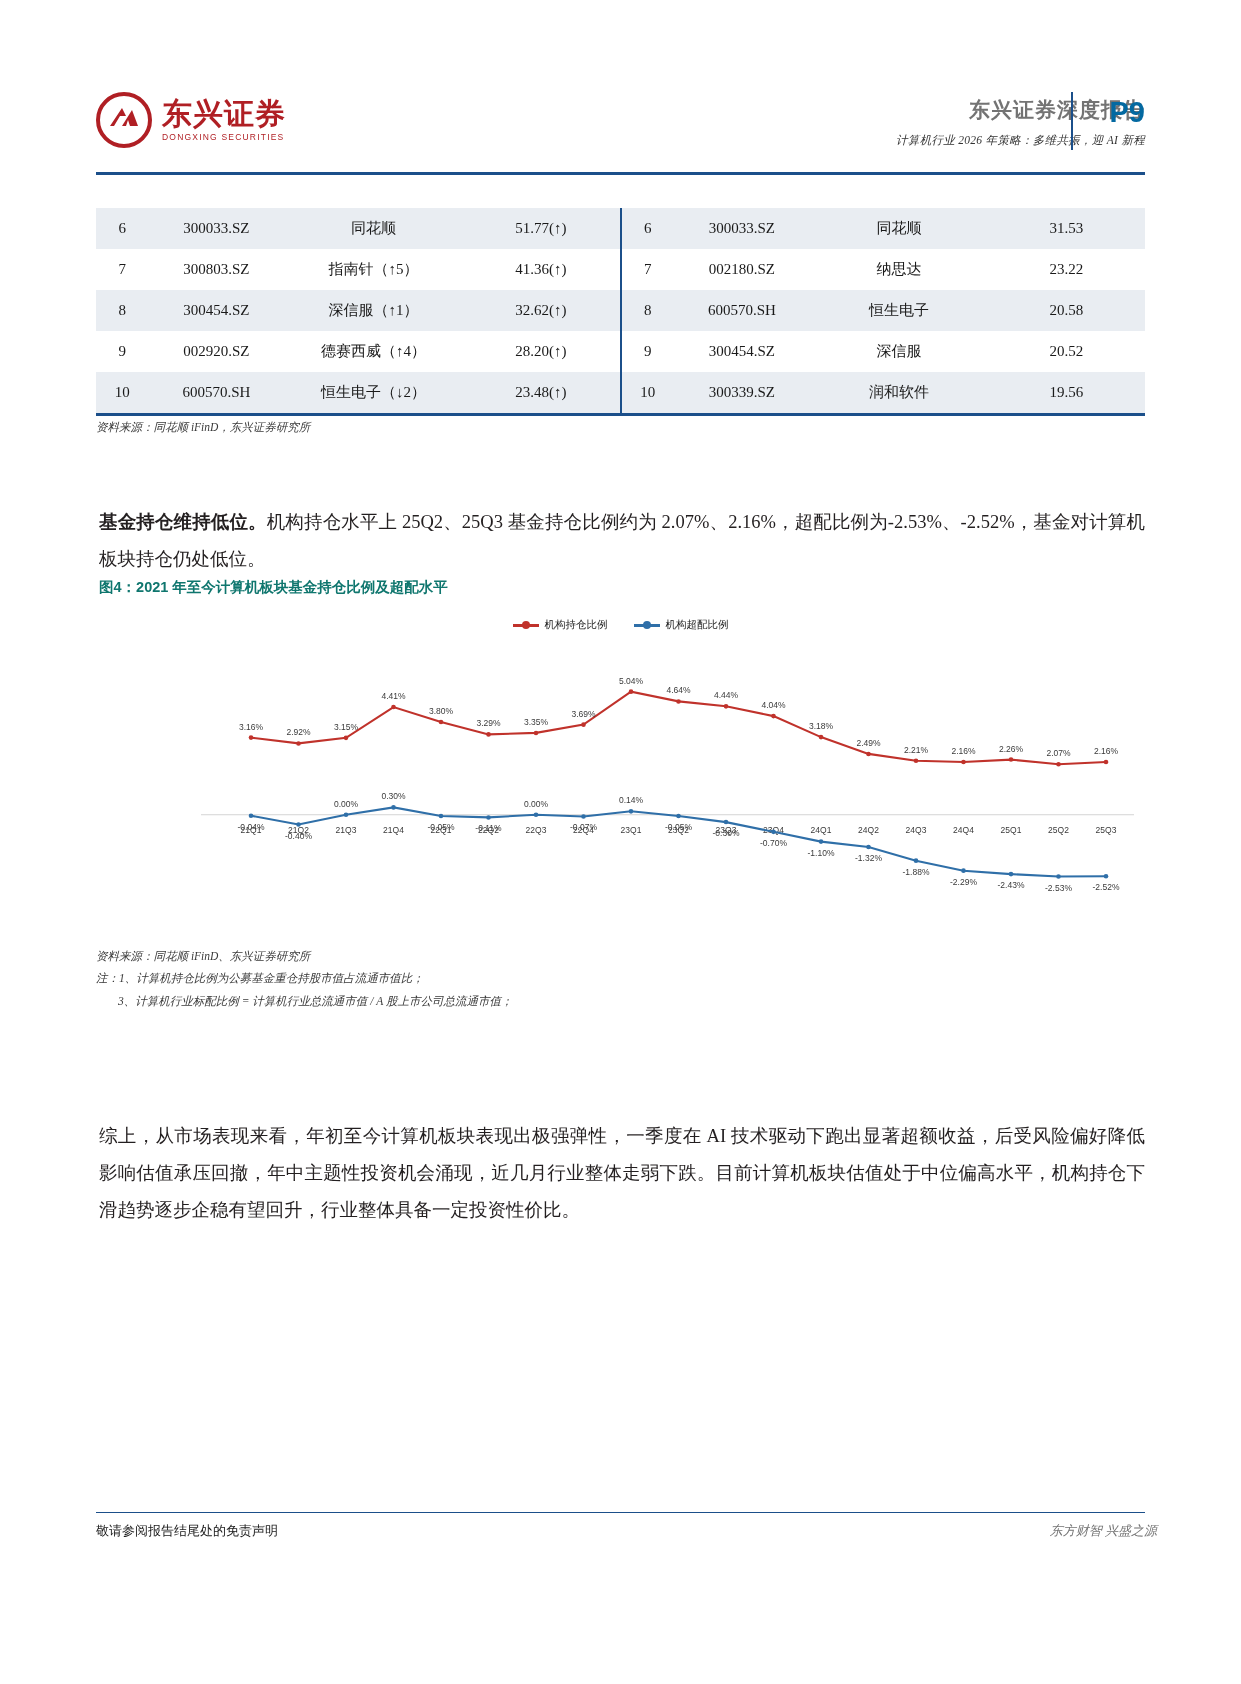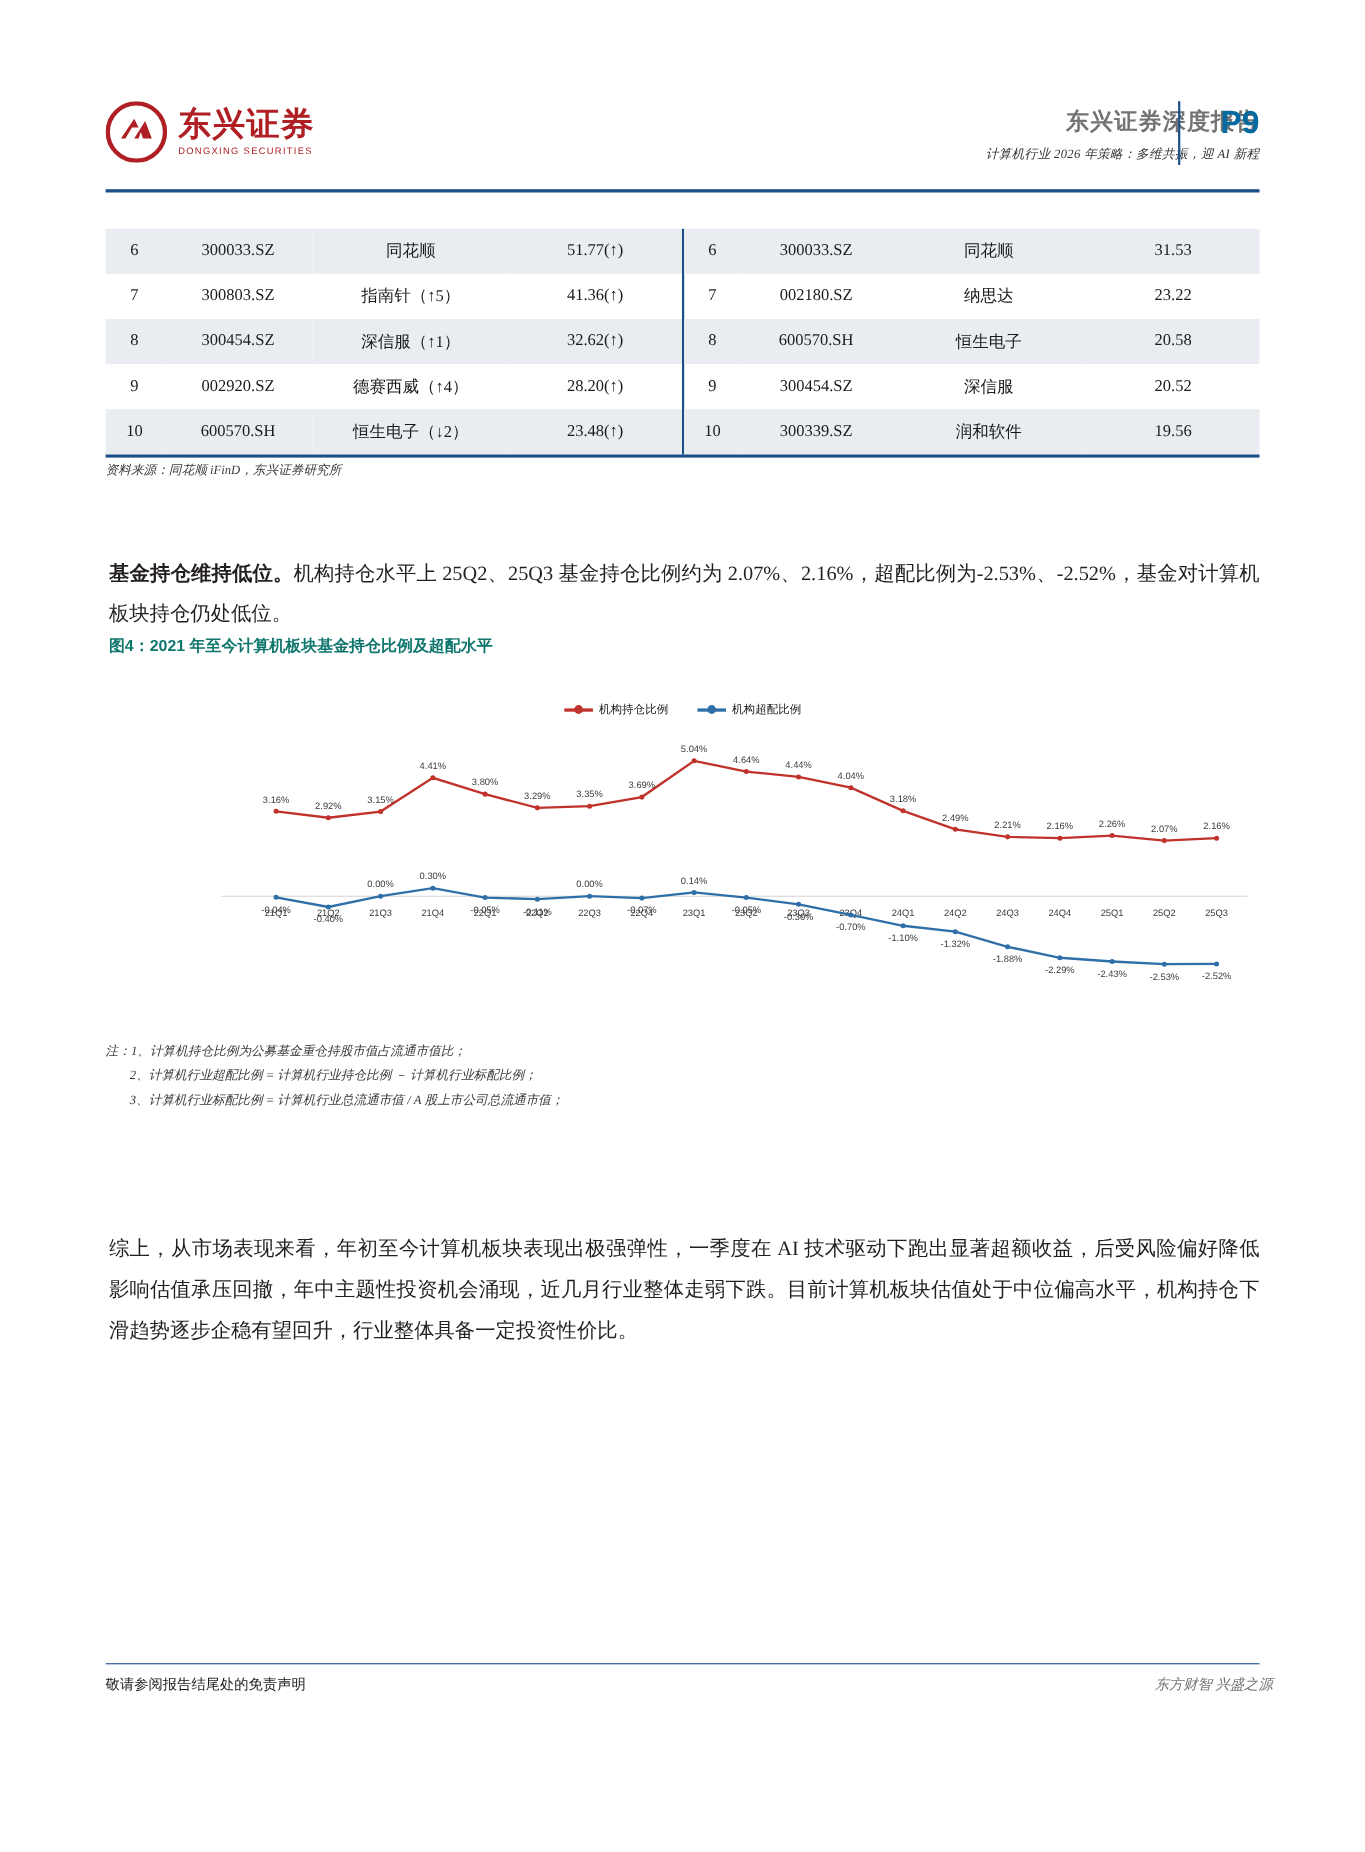--- a/index.html
+++ b/index.html
@@ -65,21 +65,21 @@
 
   .fig-title {
     position:absolute; left:99px; top:578px;
     font-family:"Liberation Sans", sans-serif; font-weight:bold;
     font-size:14.5px; color:#0f766e;
   }
 
   
   .chart-area { position:absolute; left:96px; top:610px; width:1049px; height:330px; }
   .legend { position:absolute; left:0; top:8px; width:1049px; display:flex; justify-content:center; gap:26px; }
-  .legend-item { display:flex; align-items:center; gap:6px; font-family:"Liberation Sans", sans-serif; font-size:10.5px; color:#1a1a1a;margin-top:20px; }
+  .legend-item { display:flex; align-items:center; gap:6px; font-family:"Liberation Sans", sans-serif; font-size:10.5px; color:#1a1a1a; }
   .legend-swatch { width:26px; height:3px; position:relative; }
   .legend-swatch::after {
     content:""; position:absolute; left:9px; top:-2.5px; width:8px; height:8px; border-radius:50%;
     background:inherit;
   }
   svg.plot { position:absolute; left:0; top:28px; }
   .chart-note {
     position:absolute; left:96px; top:945px;
     font-family:"Liberation Serif", serif; font-style:italic; font-size:11.5px; color:#3a3a3a;
     line-height:1.95;
@@ -325,22 +325,22 @@
         <circle cx="915" cy="236.08139534883722" r="2.3" fill="#2f6fa8"></circle>
         <text x="915" y="250.08139534883722" text-anchor="middle" font-family="&quot;Liberation Sans&quot;, sans-serif" font-size="8.5" fill="#3a3a3a">-2.43%</text>
         <circle cx="962.5" cy="238.52325581395348" r="2.3" fill="#2f6fa8"></circle>
         <text x="962.5" y="252.52325581395348" text-anchor="middle" font-family="&quot;Liberation Sans&quot;, sans-serif" font-size="8.5" fill="#3a3a3a">-2.53%</text>
         <circle cx="1010" cy="238.27906976744185" r="2.3" fill="#2f6fa8"></circle>
         <text x="1010" y="252.27906976744185" text-anchor="middle" font-family="&quot;Liberation Sans&quot;, sans-serif" font-size="8.5" fill="#3a3a3a">-2.52%</text>
       </svg>
   </div>
 
   <div class="chart-note">
+    <div>资料来源：同花顺 iFinD、东兴证券研究所</div>
     <div>注：1、计算机持仓比例为公募基金重仓持股市值占流通市值比；</div>
-    <div class="indent">2、计算机行业超配比例 = 计算机行业持仓比例 － 计算机行业标配比例；</div>
     <div class="indent">3、计算机行业标配比例 = 计算机行业总流通市值 / A 股上市公司总流通市值；</div>
   </div>
 
   <div class="para2">综上，从市场表现来看，年初至今计算机板块表现出极强弹性，一季度在 AI 技术驱动下跑出显著超额收益，后受风险偏好降低影响估值承压回撤，年中主题性投资机会涌现，近几月行业整体走弱下跌。目前计算机板块估值处于中位偏高水平，机构持仓下滑趋势逐步企稳有望回升，行业整体具备一定投资性价比。</div>
 
   <div class="footer-rule"></div>
   <div class="footer-left">敬请参阅报告结尾处的免责声明</div>
   <div class="footer-right">东方财智  兴盛之源</div>
 
 </div>

